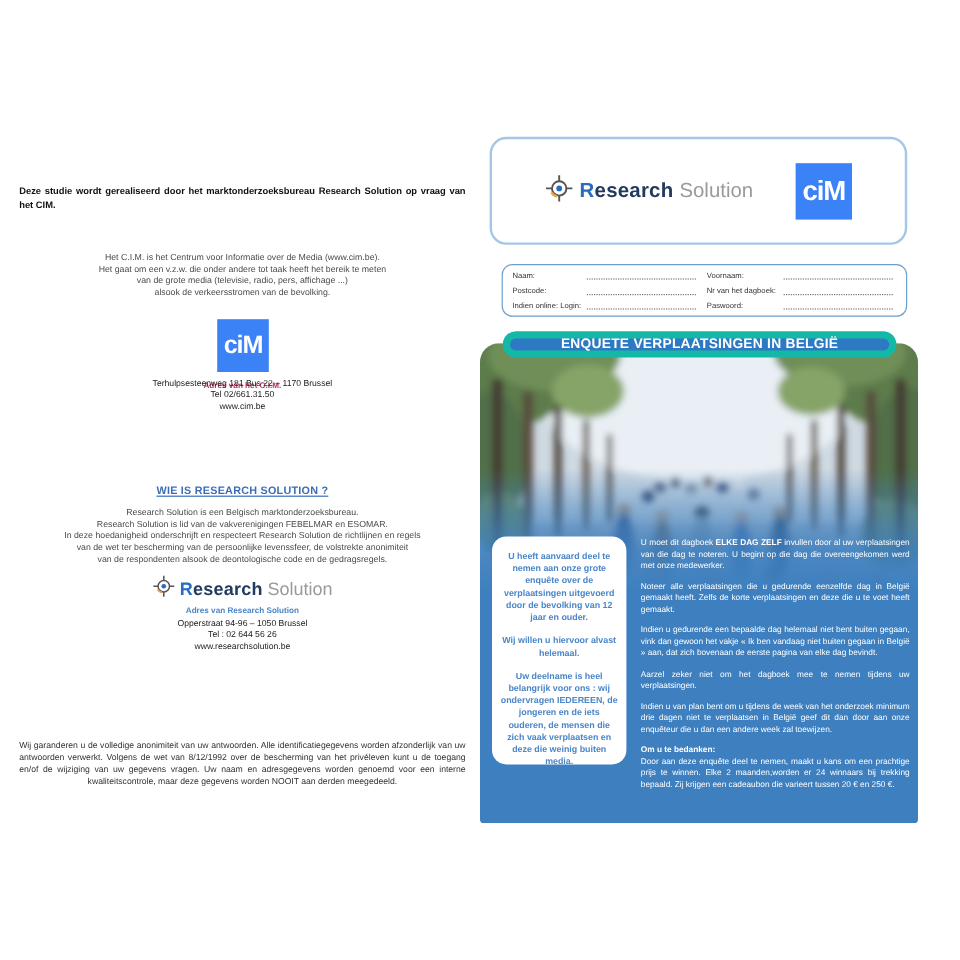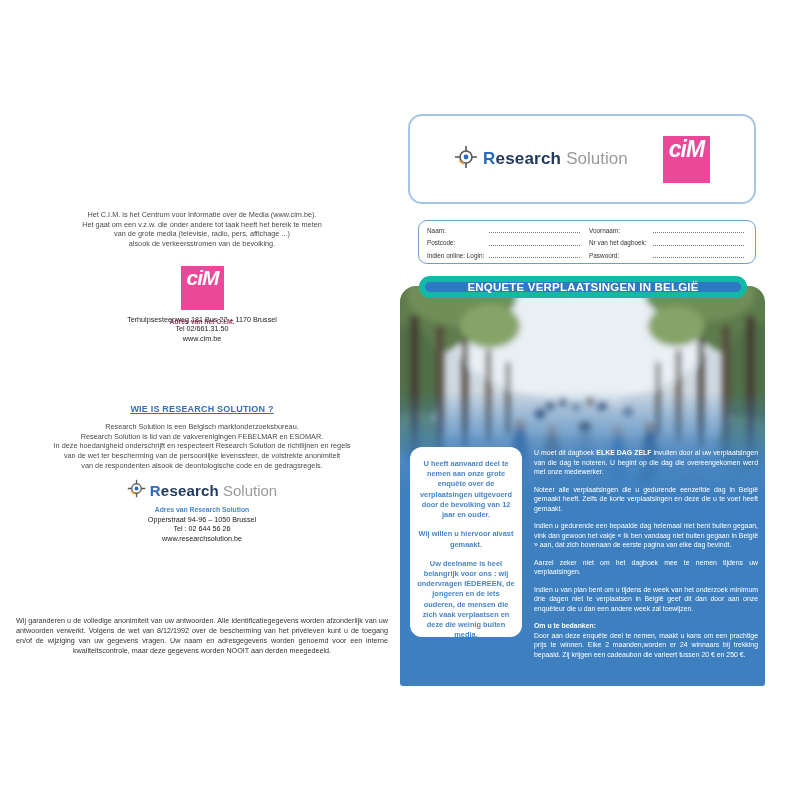--- a/index.html
+++ b/index.html
@@ -11,22 +11,22 @@
 
   
   .page-left{left:16px;top:0;width:372px;height:800px;}
   .intro{top:155px;left:0;width:372px;font-size:7.8px;font-weight:bold;color:#111;line-height:1.35;text-align:justify;}
   .h-blue{width:372px;text-align:center;font-size:9px;font-weight:bold;color:#3a6db8;text-decoration:underline;letter-spacing:.2px;}
   .h1{top:192px;left:0;}
   .h2{top:404px;left:0;}
   .body-c{width:372px;text-align:center;font-size:7.3px;color:#4a4a4a;line-height:1.32;white-space:pre-line;}
   .body1{top:210px;left:0;}
   .body2{top:422px;left:0;}
-  .cim-logo{background:#ec4899;color:#fff;display:flex;align-items:flex-start;justify-content:center;
-    font-weight:bold;letter-spacing:-1px;font-style:italic;}
+  .cim-logo{background:#3b82f6;color:#fff;display:flex;align-items:center;justify-content:center;
+    font-weight:bold;letter-spacing:-1px;}
   .cim-logo-left{top:266px;left:165px;width:43px;height:44px;font-size:21px;}
   .addr-title{width:372px;text-align:center;font-size:6.8px;font-weight:bold;}
   .addr-red{top:318px;left:0;color:#b23b5e;}
   .addr-blue{top:506px;left:0;color:#4a86c8;}
   .addr-lines{width:372px;text-align:center;font-size:7.2px;color:#222;line-height:1.3;white-space:pre-line;}
   .addr1{top:315px;left:0;}
   .addr2{top:515px;left:0;}
   .rs-logo{display:flex;align-items:center;justify-content:center;gap:4px;}
   .rs-logo-left{top:479px;left:0;width:372px;}
   .rs-word{font-size:15px;font-weight:bold;color:#223a5e;letter-spacing:.2px;}
@@ -68,20 +68,21 @@
   .blue-text .b{font-weight:bold;}
   .blue-text .title{font-weight:bold;margin-bottom:0;}
 </style>
 </head>
 <body>
 
 <div class="canvas">
 
   <div class="abs page-left">
 
+    <div class="abs intro">Deze studie wordt gerealiseerd door het marktonderzoeksbureau Research Solution op vraag van het CIM.</div>
 
     <div class="abs body-c body1">Het C.I.M. is het Centrum voor Informatie over de Media (www.cim.be).
 Het gaat om een v.z.w. die onder andere tot taak heeft het bereik te meten
 van de grote media (televisie, radio, pers, affichage ...)
 alsook de verkeersstromen van de bevolking.</div>
 
     <div class="abs cim-logo cim-logo-left">
       <span>ciM</span>
     </div>
     <div class="abs addr-title addr-red">Adres van het C.I.M.</div>
@@ -227,21 +228,21 @@
         <circle cx="332" cy="200" r="9" fill="#b89478"></circle>
           <ellipse cx="332" cy="256" rx="15" ry="48" fill="#eceef0"></ellipse>
         <ellipse cx="20" cy="250" rx="14" ry="46" fill="#6a7a92"></ellipse>
       </g>
     </svg>
     <div class="blue-fade"></div>
   </div>
 
   <div class="abs white-box">
     <p><span>U heeft aanvaard deel te nemen aan onze grote enquête over de verplaatsingen uitgevoerd door de bevolking van 12 jaar en ouder.</span></p>
-    <p class="b"><span>Wij willen u hiervoor alvast gemaakt.</span></p>
+    <p class="b"><span>Wij willen u hiervoor alvast helemaal.</span></p>
     <p><span>Uw deelname is heel belangrijk voor ons : wij ondervragen </span><span class="b">IEDEREEN</span><span>, de jongeren en de iets ouderen, de mensen die zich vaak verplaatsen en deze die weinig buiten media.</span></p>
   </div>
 
   <div class="abs blue-text">
     <p><span>U moet dit dagboek </span><span class="b">ELKE DAG ZELF</span><span> invullen door al uw verplaatsingen van die dag te noteren. U begint op die dag die overeengekomen werd met onze medewerker.</span></p>
     <p><span>Noteer alle verplaatsingen die u gedurende eenzelfde dag in België gemaakt heeft. Zelfs de korte verplaatsingen en deze die u te voet heeft gemaakt.</span></p>
     <p><span>Indien u gedurende een bepaalde dag helemaal niet bent buiten gegaan, vink dan gewoon het vakje « Ik ben vandaag niet buiten gegaan in België » aan, dat zich bovenaan de eerste pagina van elke dag bevindt.</span></p>
     <p><span>Aarzel zeker niet om het dagboek mee te nemen tijdens uw verplaatsingen.</span></p>
     <p><span>Indien u van plan bent om u tijdens de week van het onderzoek  minimum drie dagen niet te verplaatsen in België geef dit dan door aan onze enquêteur die u dan een andere week zal toewijzen.</span></p>
     <p class="title"><span>Om u te bedanken:</span></p>

